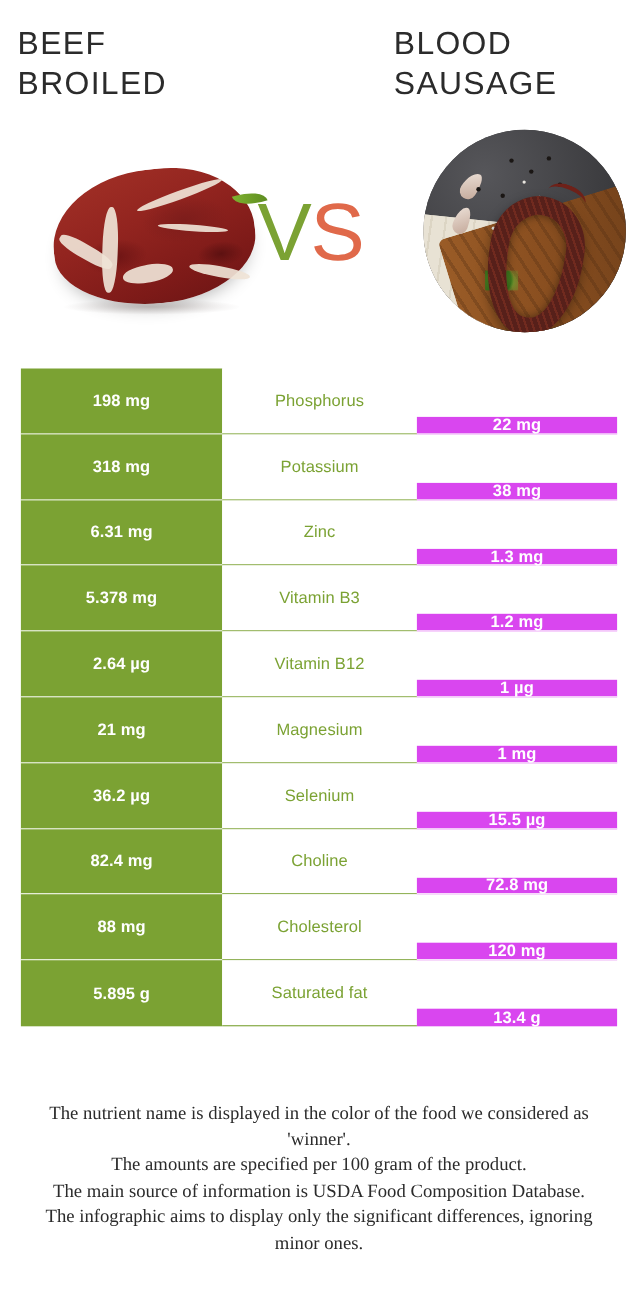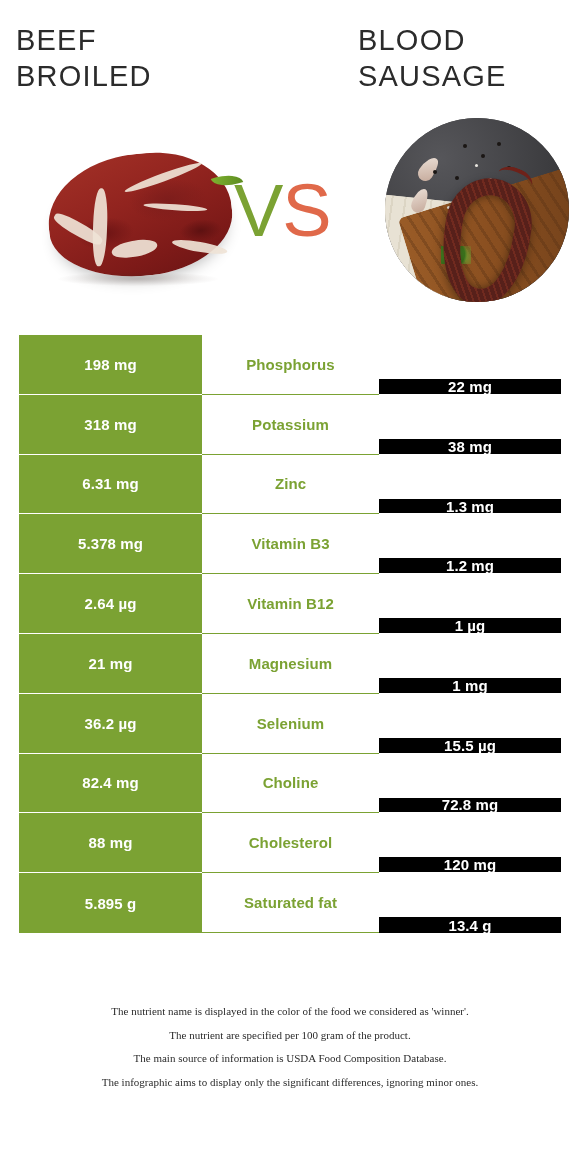--- a/index.html
+++ b/index.html
@@ -257,41 +257,41 @@
     width: 183px;
     background: #7ba233;
     color: #ffffff;
     border-bottom: 1.4px solid #ffffff;
   }
   .cell-mid {
     width: 177px;
     background: #ffffff;
     border-bottom: 1px solid #7ba233;
     font-size: 15px;
-    font-weight: 700;
+    font-weight: 400;
   }
   .cell-mid.win-left  { color: #7ba233; }
   .cell-right {
     width: 182px;
-    background: #000000;
+    background: #d946ef;
     color: #ffffff;
     border-bottom: 1.4px solid #ffffff;
     margin-top: 44px;
   }
   .row:last-child .cell-left,
   .row:last-child .cell-right { border-bottom: none; }
 
   
   .footer {
     position: absolute;
     left: 20px;
     top: 1000px;
     width: 540px;
     text-align: center;
-    font-size: 11px;
+    font-size: 17px;
     line-height: 23.5px;
     color: #2b2b2b;
     font-family: "Liberation Serif", serif;
   }
   .footer p { margin: 0; }
 </style>
 </head>
 <body>
 
 <div class="page">
@@ -392,18 +392,18 @@
       </div>
       <div class="row">
         <div class="cell cell-left">5.895 g</div>
         <div class="cell cell-mid win-left">Saturated fat</div>
         <div class="cell cell-right">13.4 g</div>
       </div>
     </div>
 
   <div class="footer">
     <p>The nutrient name is displayed in the color of the food we considered as 'winner'.</p>
-    <p>The nutrient are specified per 100 gram of the product.</p>
+    <p>The amounts are specified per 100 gram of the product.</p>
     <p>The main source of information is USDA Food Composition Database.</p>
     <p>The infographic aims to display only the significant differences, ignoring minor ones.</p>
   </div>
 
 </div>
 
 </body></html>

